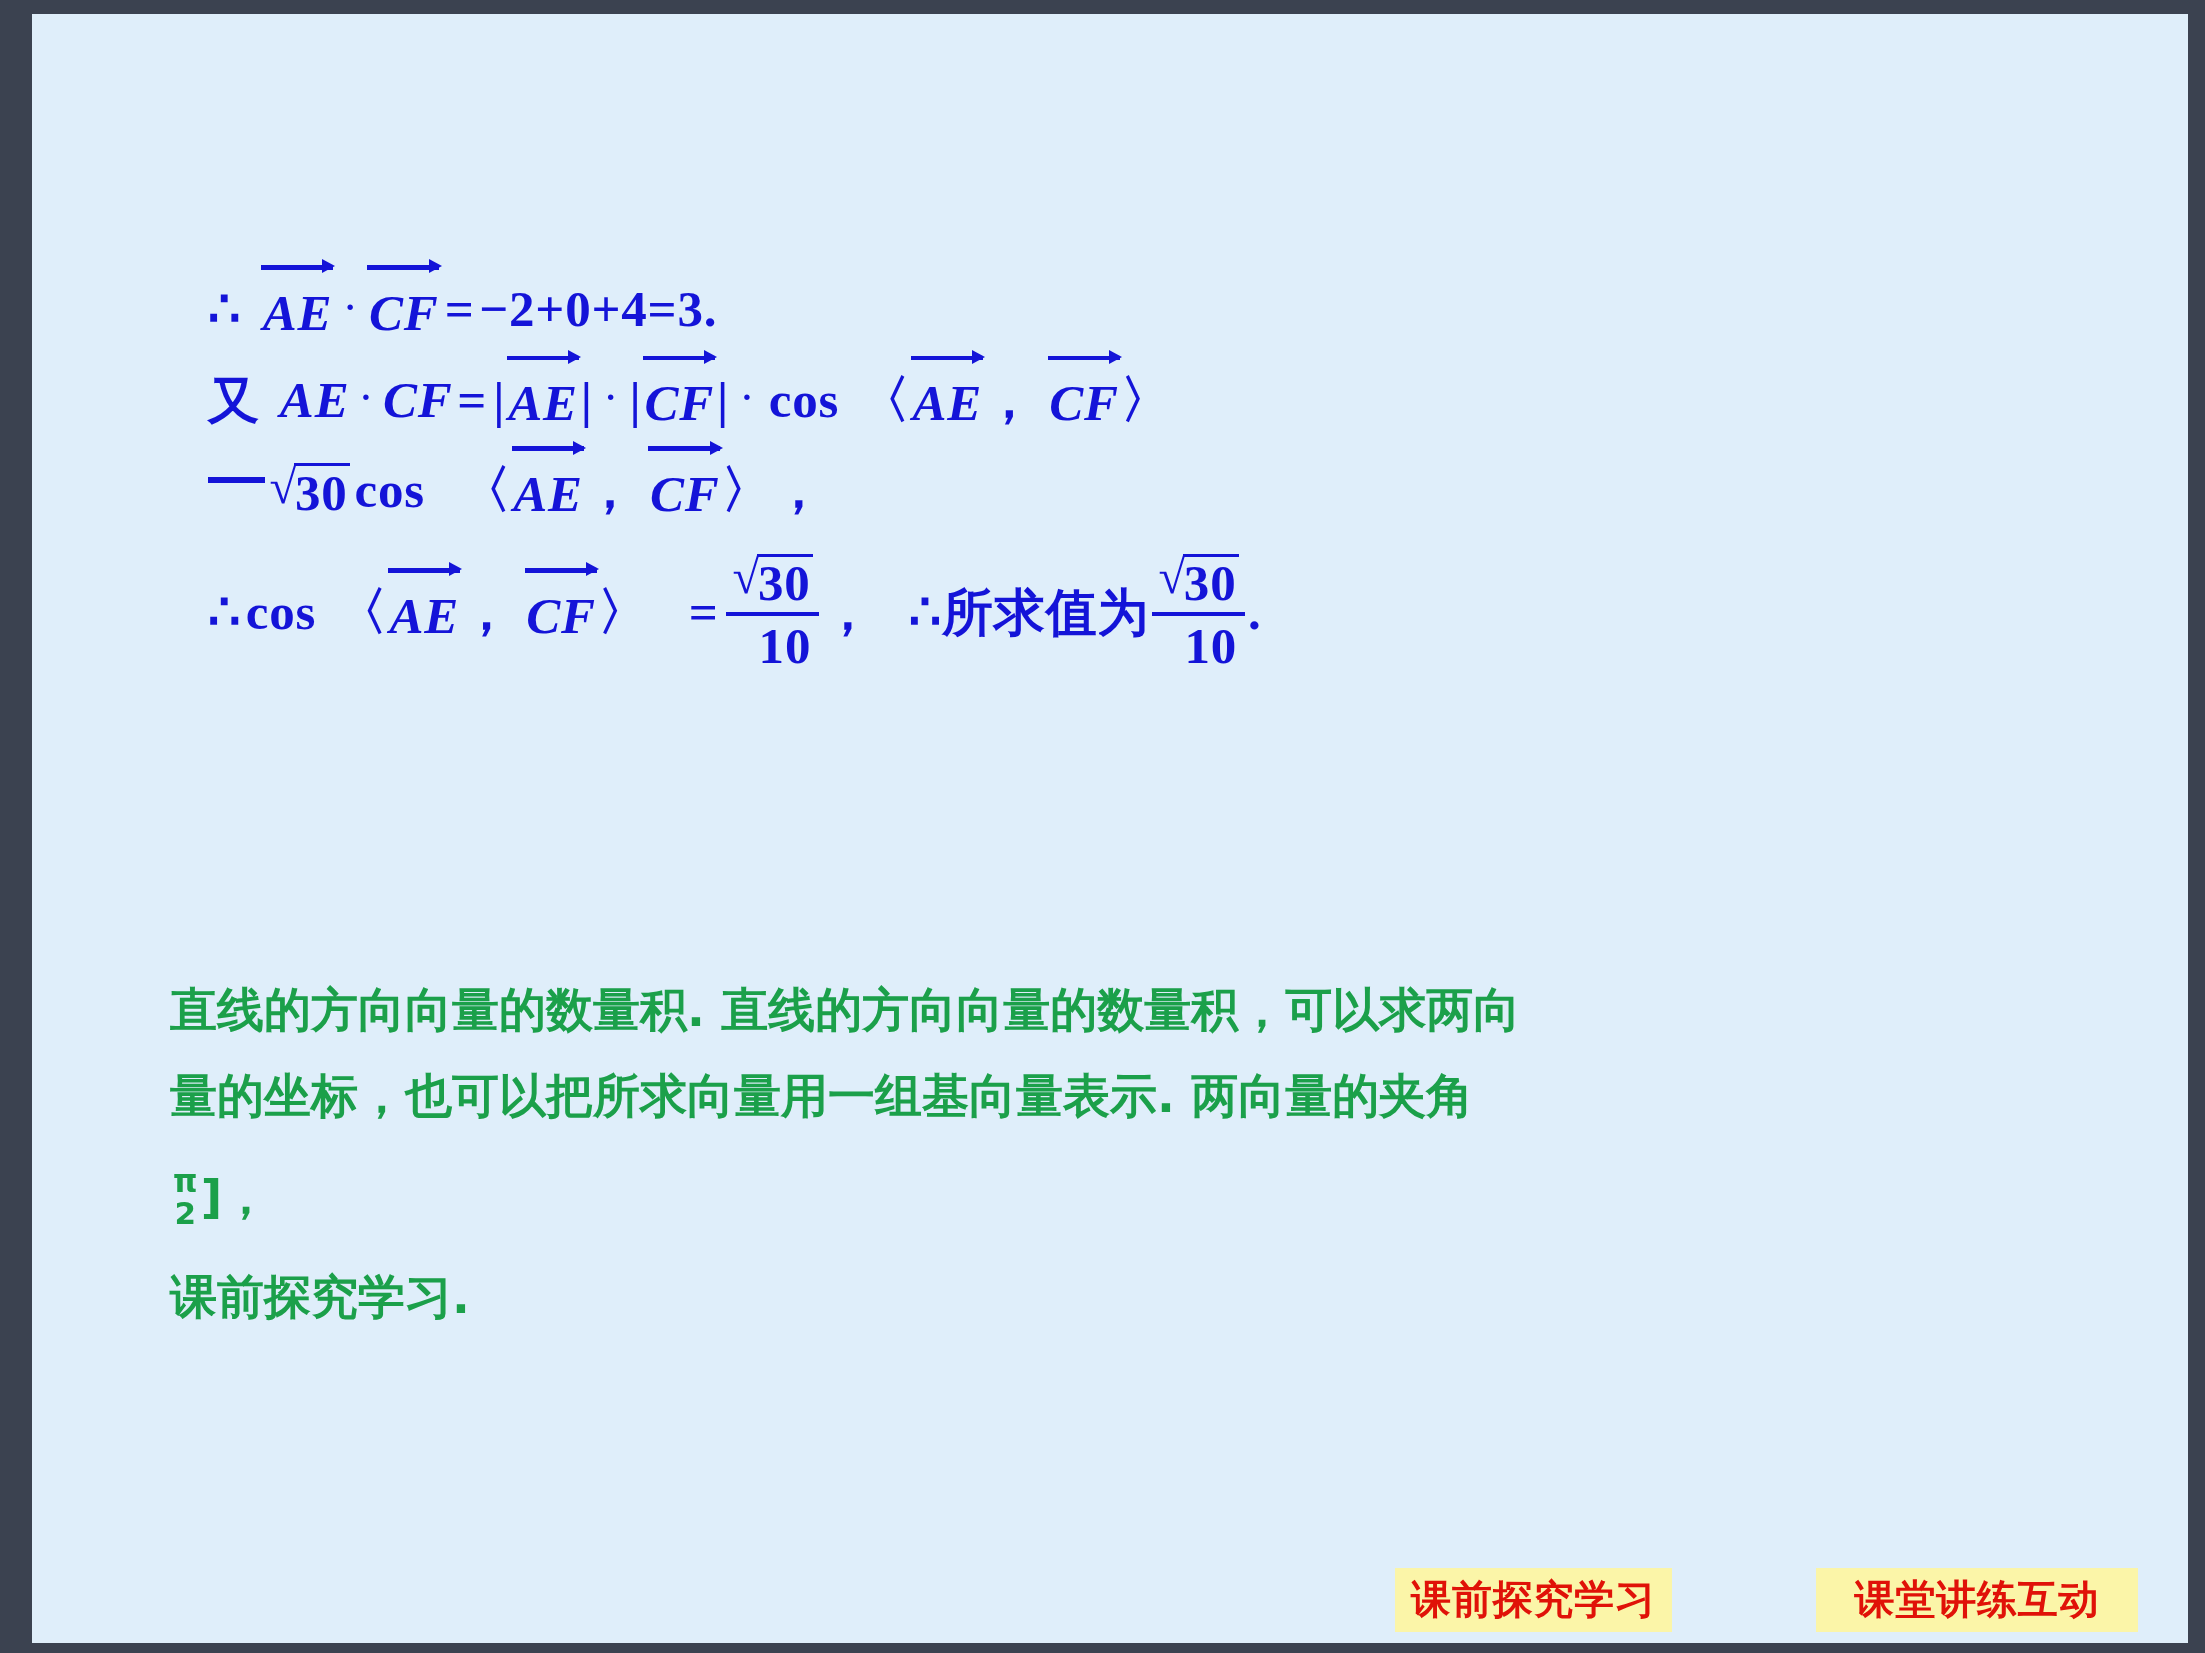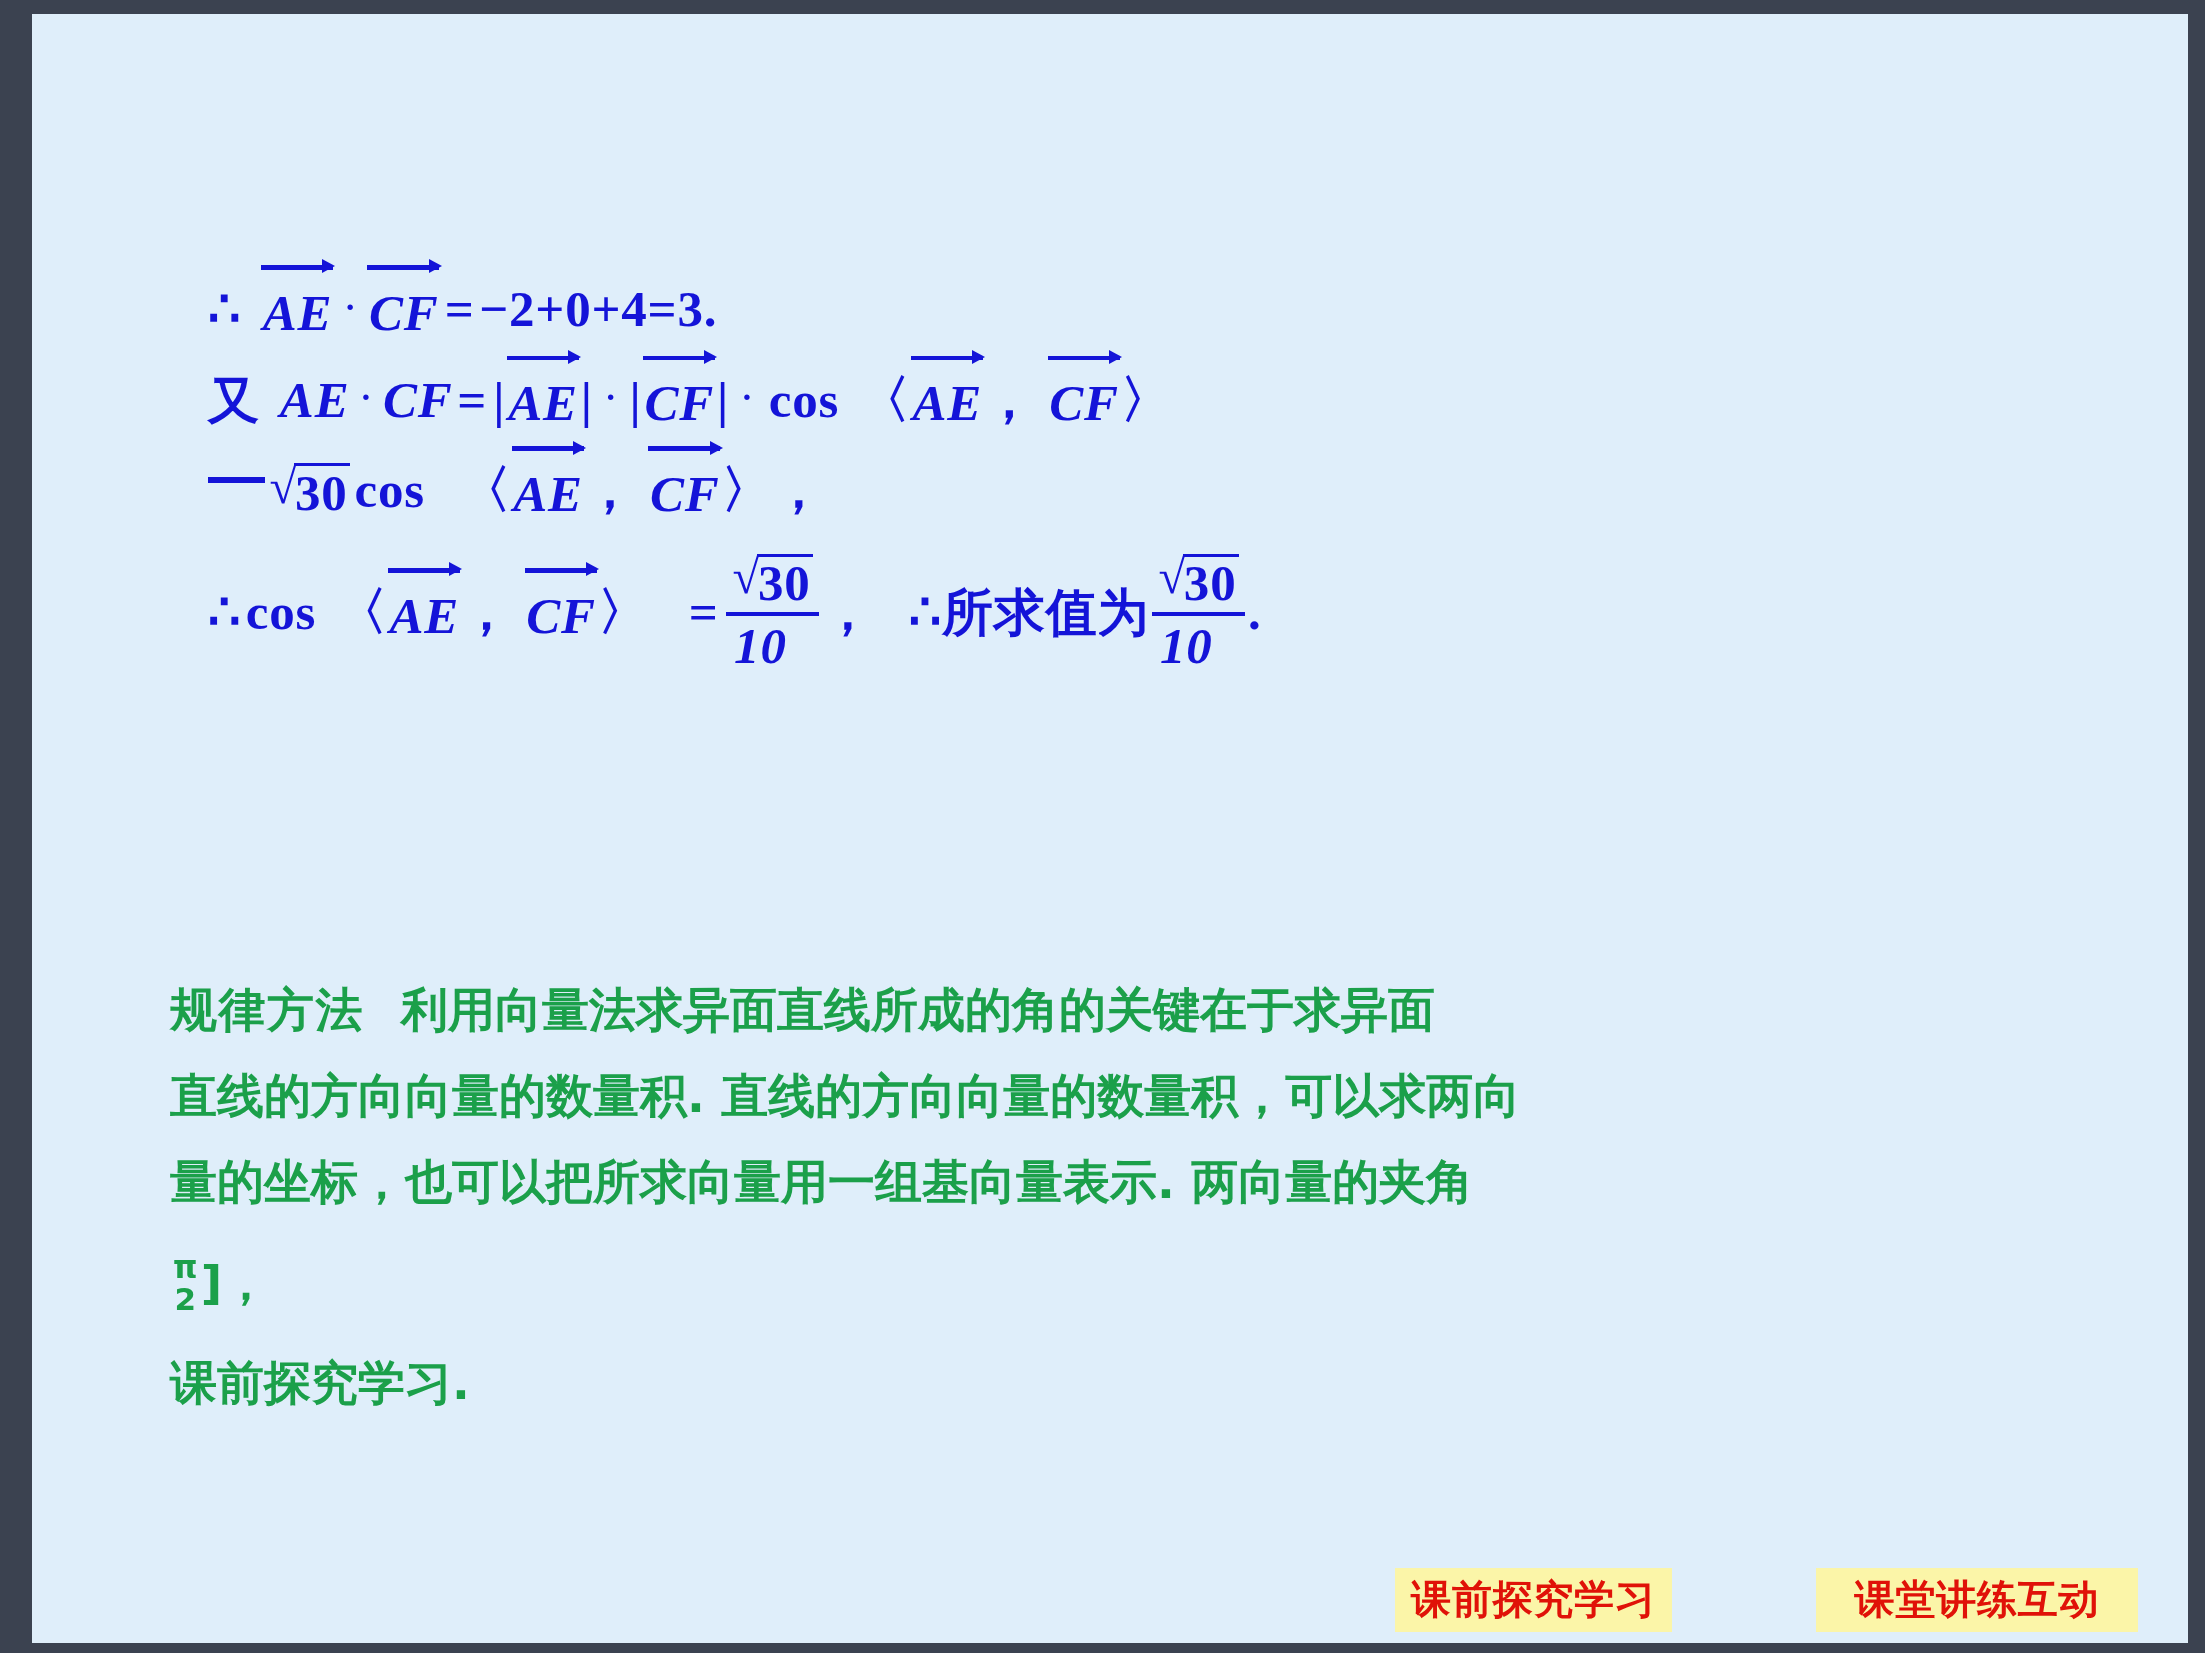--- a/index.html
+++ b/index.html
@@ -113,21 +113,21 @@
   
   .frac {
     display: inline-flex;
     flex-direction: column;
     align-items: center;
     vertical-align: middle;
     margin: 0 3.1px;
     line-height: 1;
   }
   .frac .num { padding: 0 6.1px 3.1px 6.1px; }
-  .frac .den { border-top: 4.6px solid #1414d8; padding: 4.6px 7.7px 0 7.7px; width: 100%; text-align: left; box-sizing: border-box; font-style: italic;}
+  .frac .den { border-top: 4.6px solid #1414d8; padding: 4.6px 7.7px 0 7.7px; width: 100%; text-align: right; box-sizing: border-box;}
 
   
   .longdash {
     display: inline-block;
     width: 57px;
     height: 6.1px;
     background: #1414d8;
     margin-right: 4.6px;
     position: relative;
     top: -10.7px;
@@ -275,23 +275,20 @@
             <span class="rbody">30</span>
           </span>
           <span class="den">10</span>
         </span>
         <span class="ang">.</span>
       </div>
 
     </div>
 
     <div id="tip-block">
-      <div class="tip-line">
-        <span id="tip-title">规律方法</span><span>利用向量法求异面直线所成的角的关键在于求异面</span>
-      </div>
       <div class="tip-line">直线的方向向量的数量积. 直线的方向向量的数量积，可以求两向</div>
       <div class="tip-line">量的坐标，也可以把所求向量用一组基向量表示. 两向量的夹角</div>
       <div class="tip-line l4">
         <span class="pi-frac">
             <span class="pnum">π</span>
             <span class="pden">2</span>
           </span><span>]，</span>
       </div>
       <div class="tip-line">课前探究学习.</div>
     </div>

